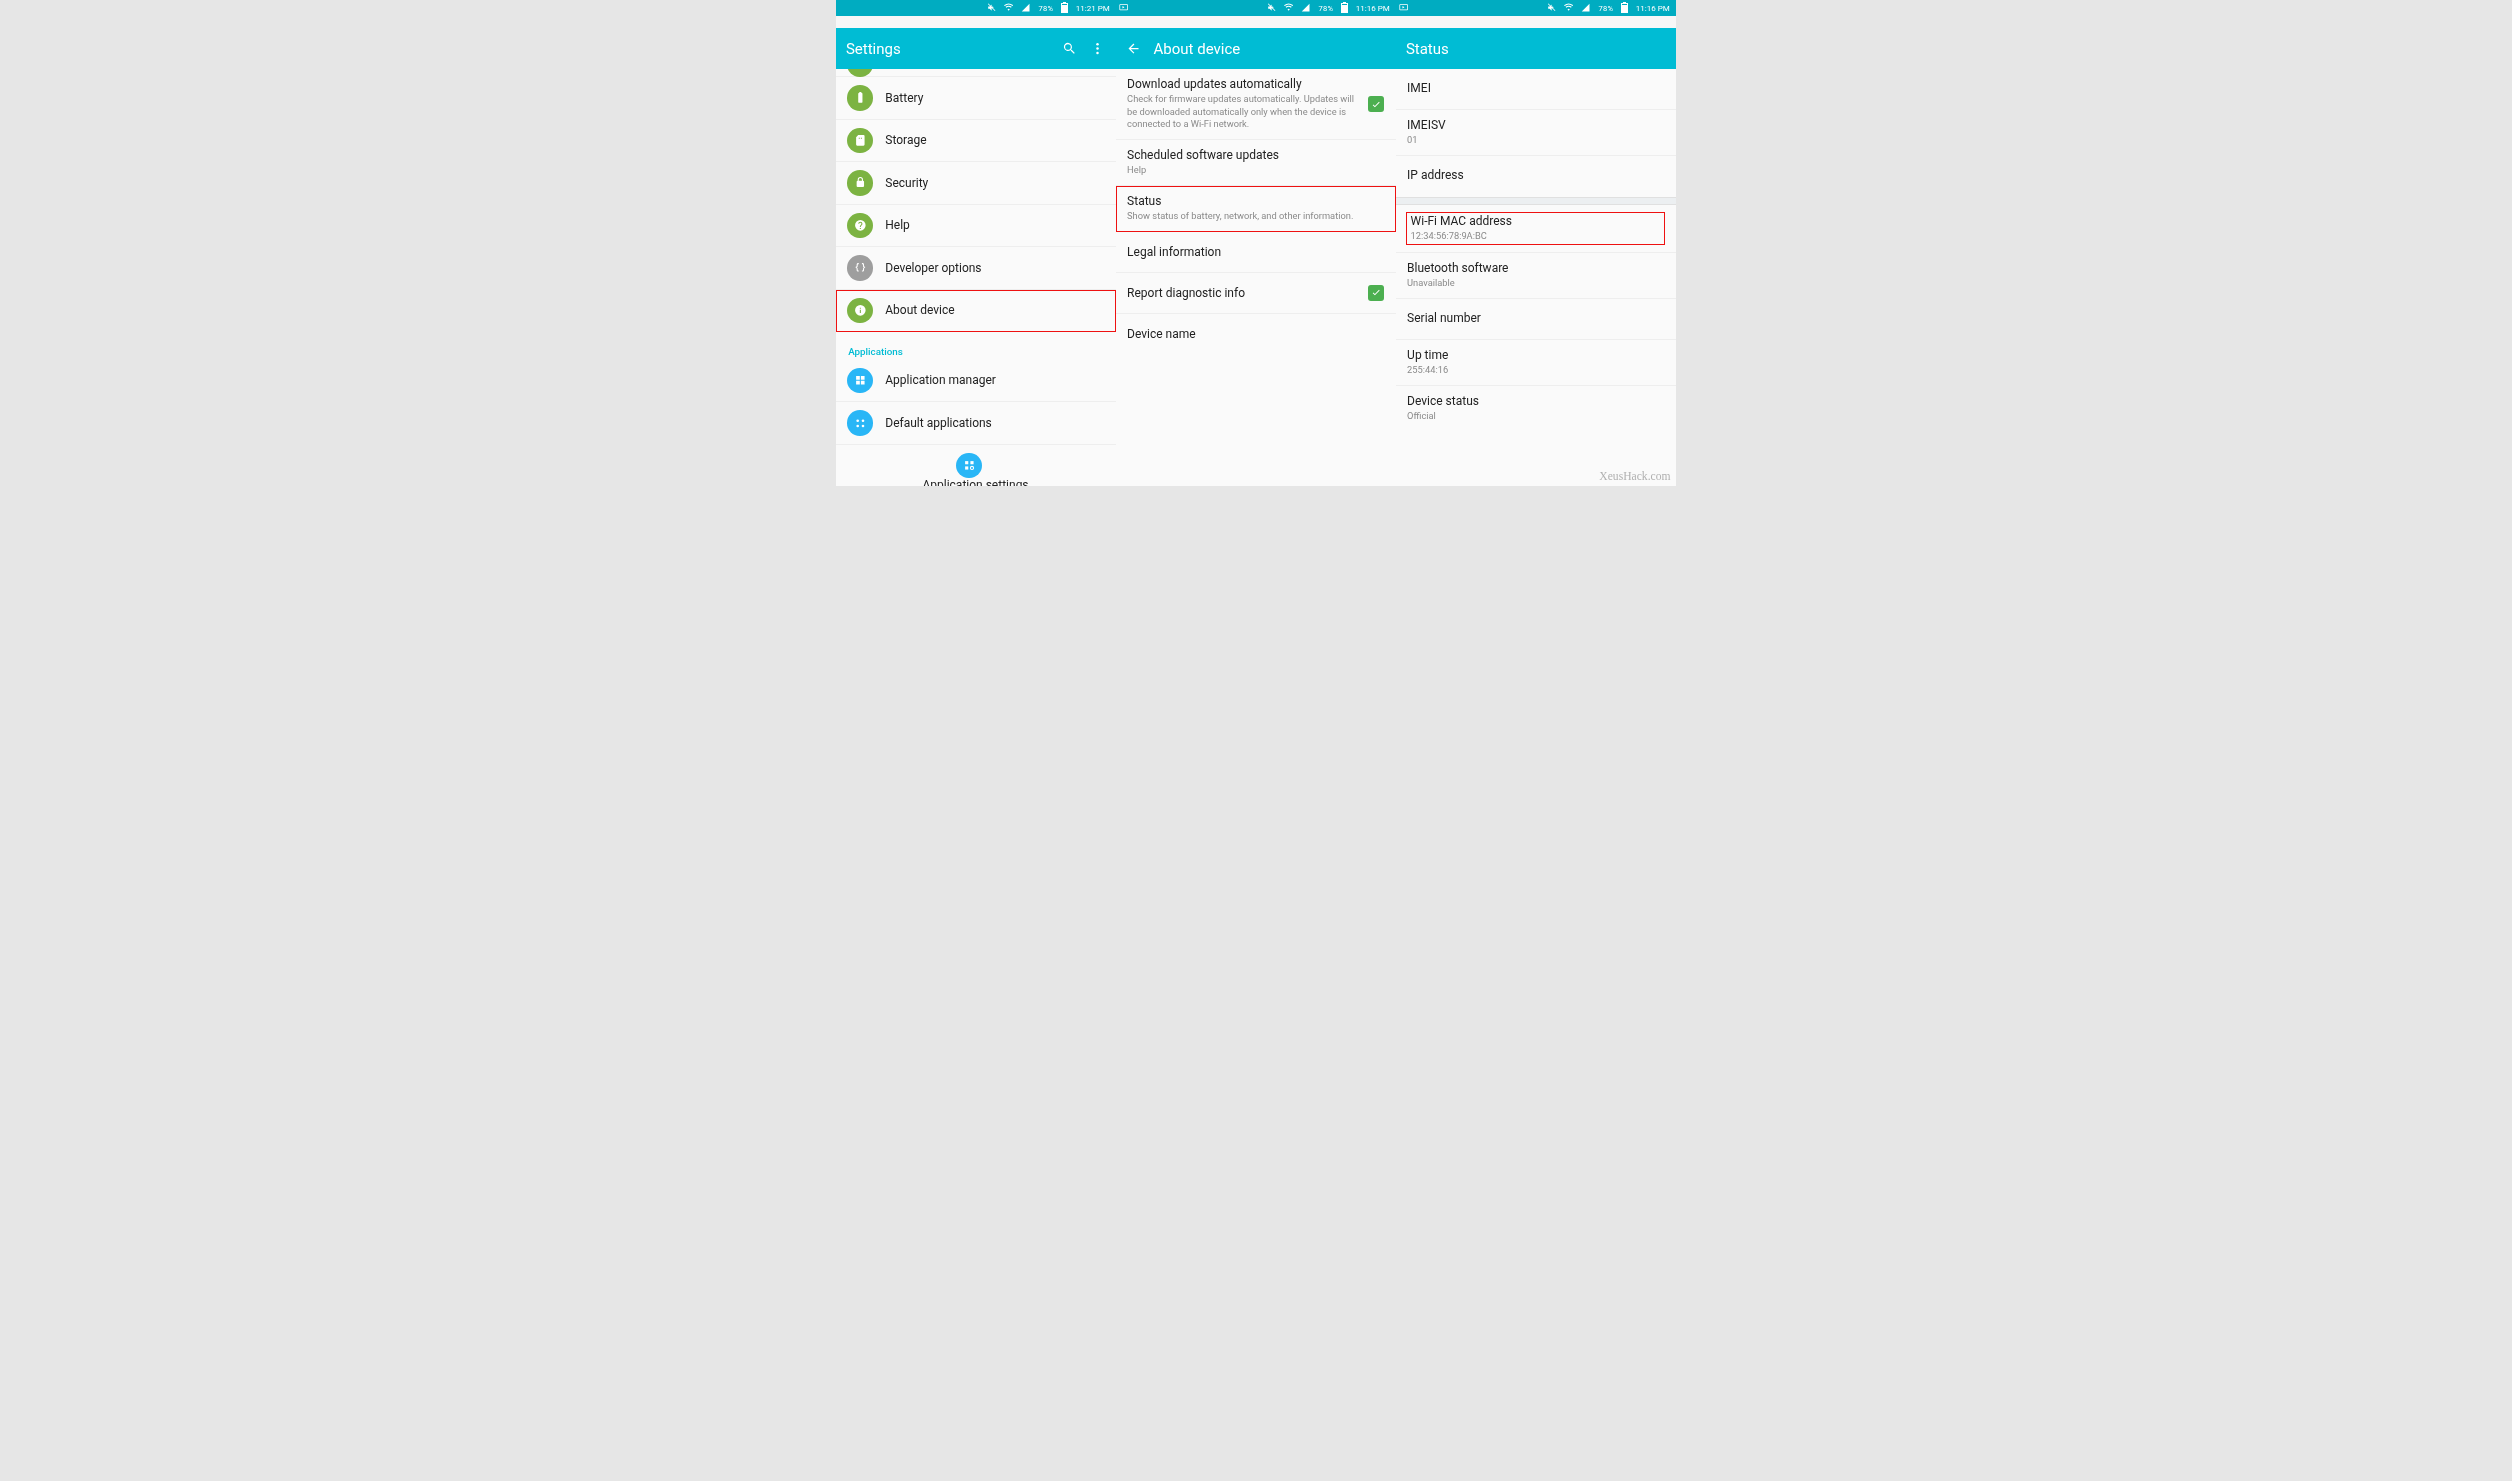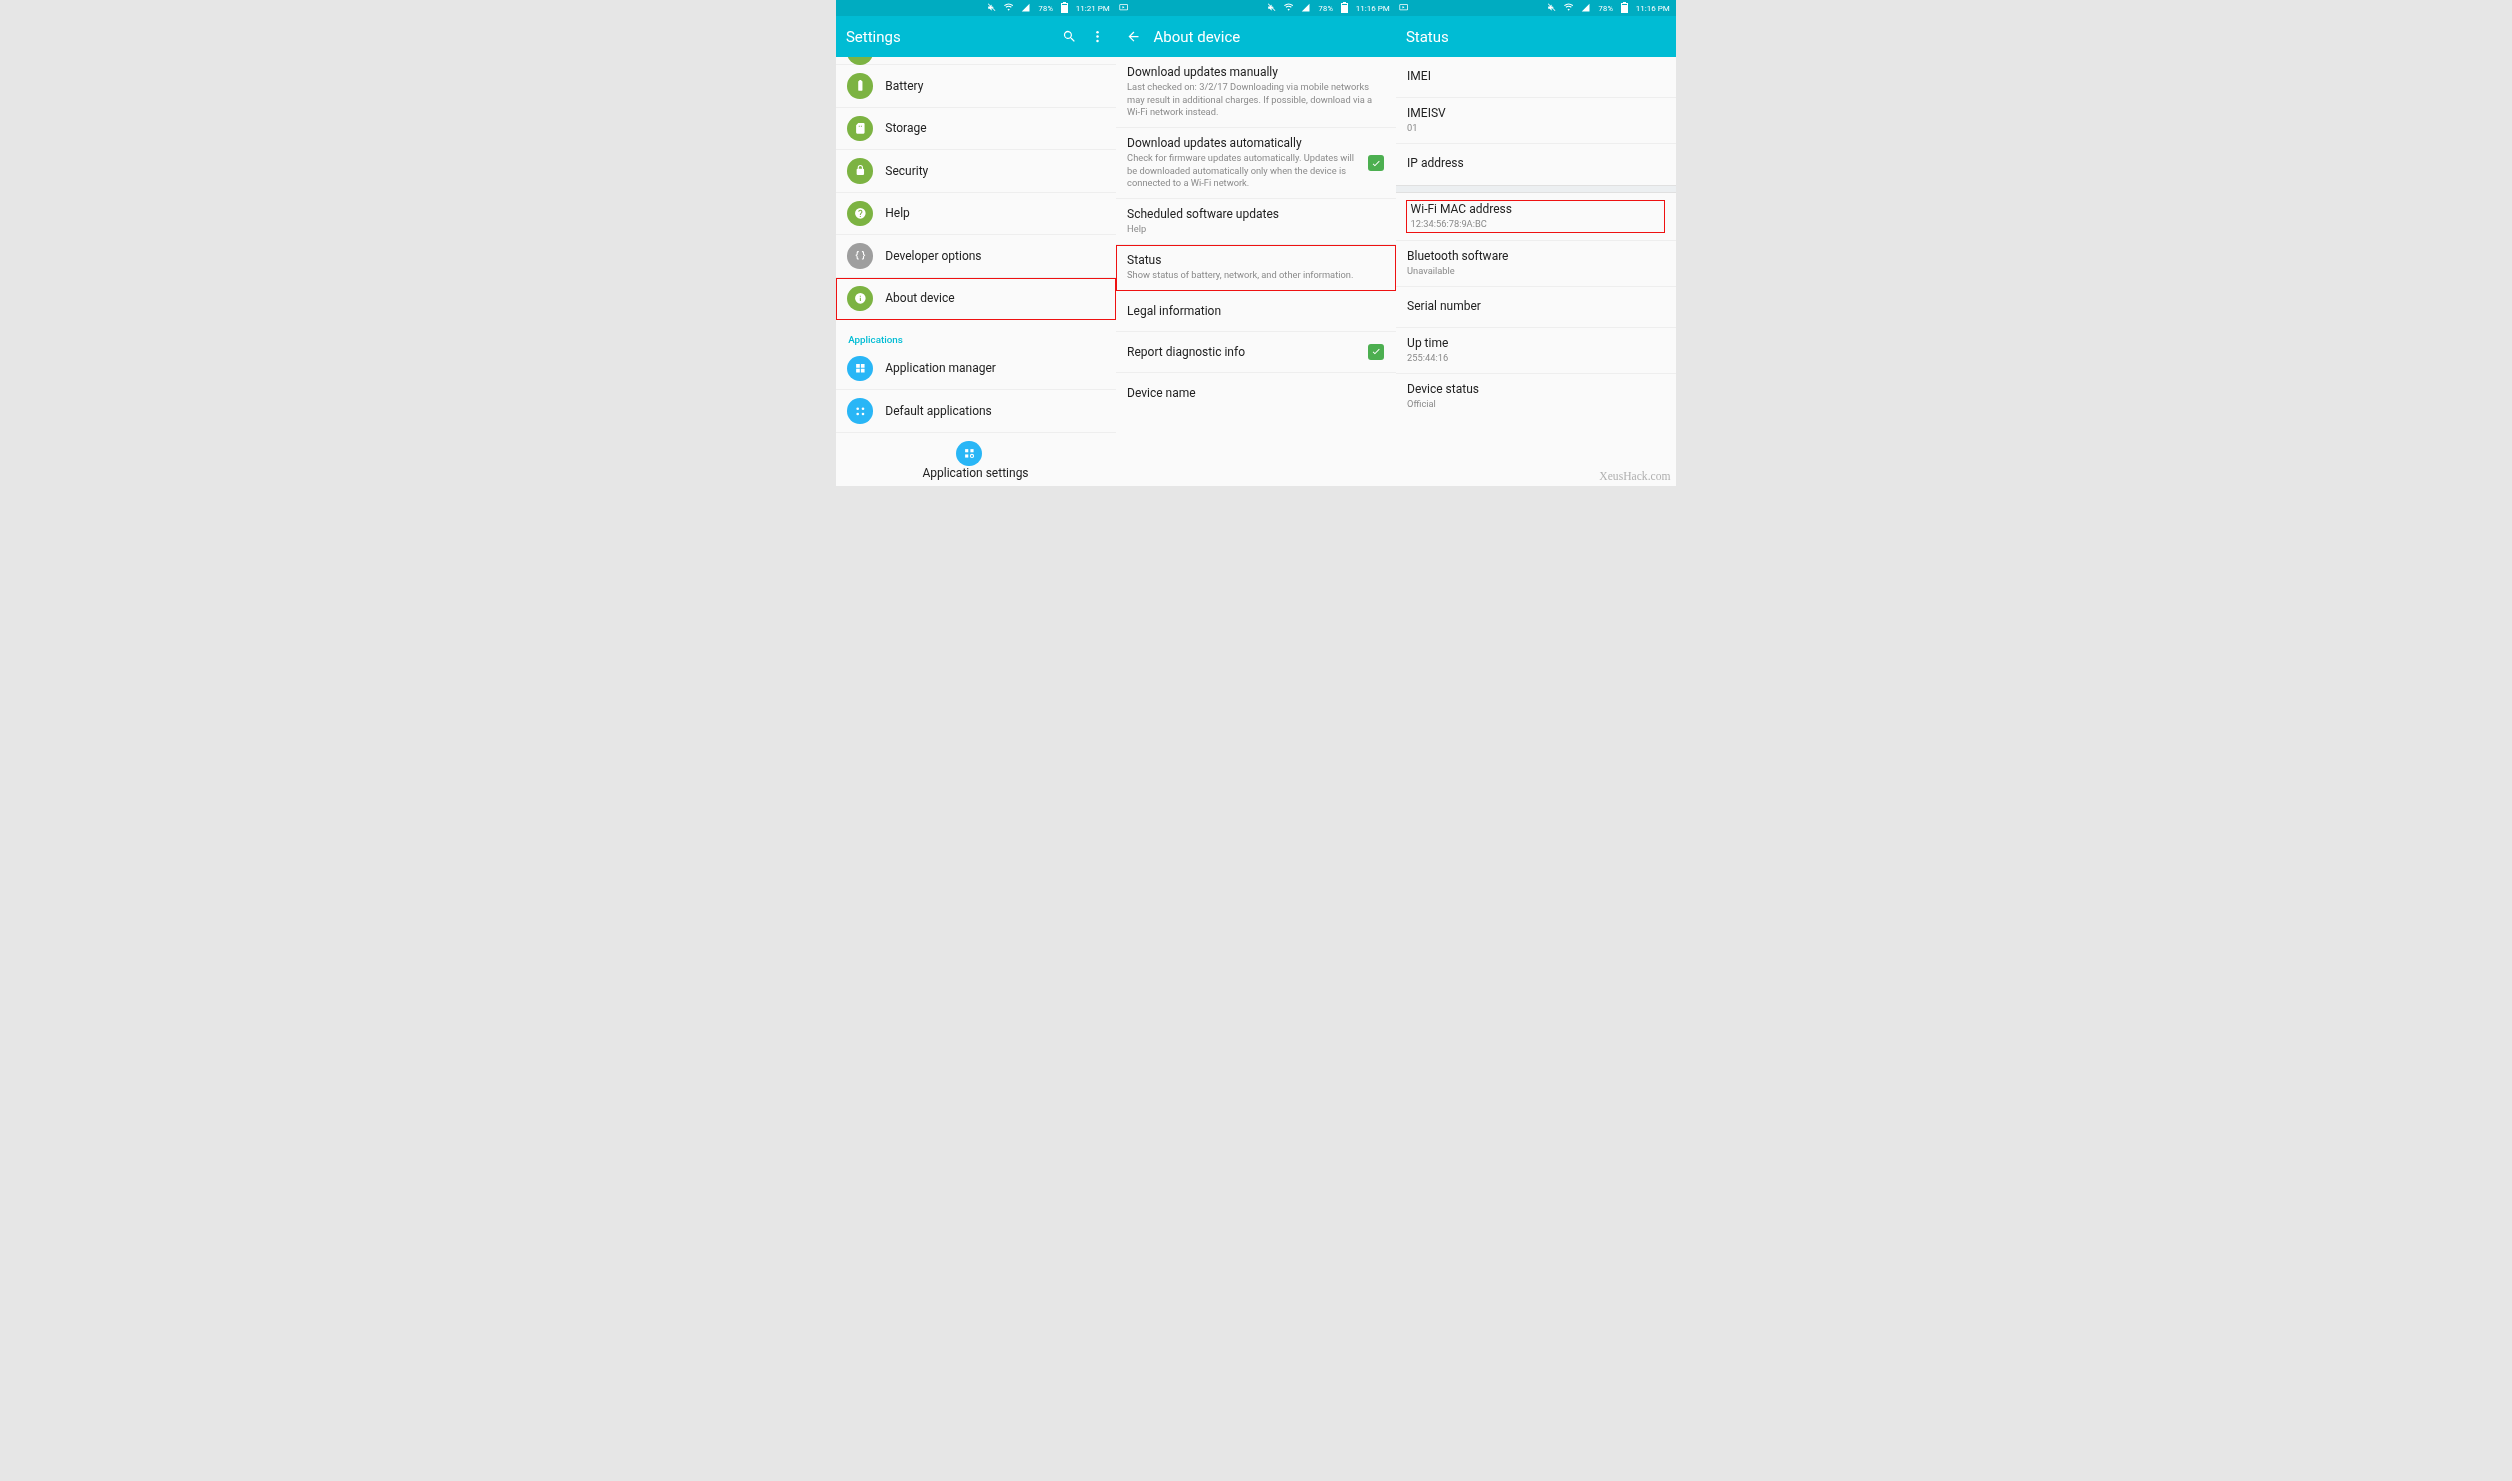--- a/index.html
+++ b/index.html
@@ -53,20 +53,21 @@
 
   
   .appbar {
     background: #00bcd4;
     color: #fff;
     height: 41px;
     display: flex;
     align-items: center;
     padding: 0 10.4px;
     gap: 12.7px;
+    margin-top: 12px;
   }
   .appbar .title { font-size: 15px; font-weight: 400; flex: 1; }
   .appbar svg.abic { width:15px; height:15px; fill:#fff; }
 
   
   .content { flex:1; overflow:hidden; background:#fafafa; }
   .row {
     display:flex; align-items:center;
     padding: 8px 11.6px;
     min-height: 41px;
@@ -293,27 +294,20 @@
     <div class="appbar">
       <svg class="abic" viewBox="0 0 24 24">
           <path d="M20 11H7.8l5.6-5.6L12 4l-8 8 8 8 1.4-1.4L7.8 13H20v-2z"></path>
         </svg>
       <span class="title">About device</span>
     </div>
 
     <div class="content">
       <div class="row">
         <div class="txt">
-          <div class="title">Download updates manually</div>
-          <div class="sub">Last checked on: 3/2/17
-Downloading via mobile networks may result in additional charges. If possible, download via a Wi-Fi network instead.</div>
-        </div>
-      </div>
-      <div class="row">
-        <div class="txt">
           <div class="title">Download updates automatically</div>
           <div class="sub">Check for firmware updates automatically. Updates will be downloaded automatically only when the device is connected to a Wi-Fi network.</div>
         </div>
         <span class="chk">
             <svg viewBox="0 0 24 24">
               <path d="M9 16.2l-3.5-3.5L4 14.2 9 19l11-11-1.5-1.5z"></path>
             </svg>
           </span>
       </div>
       <div class="row">

